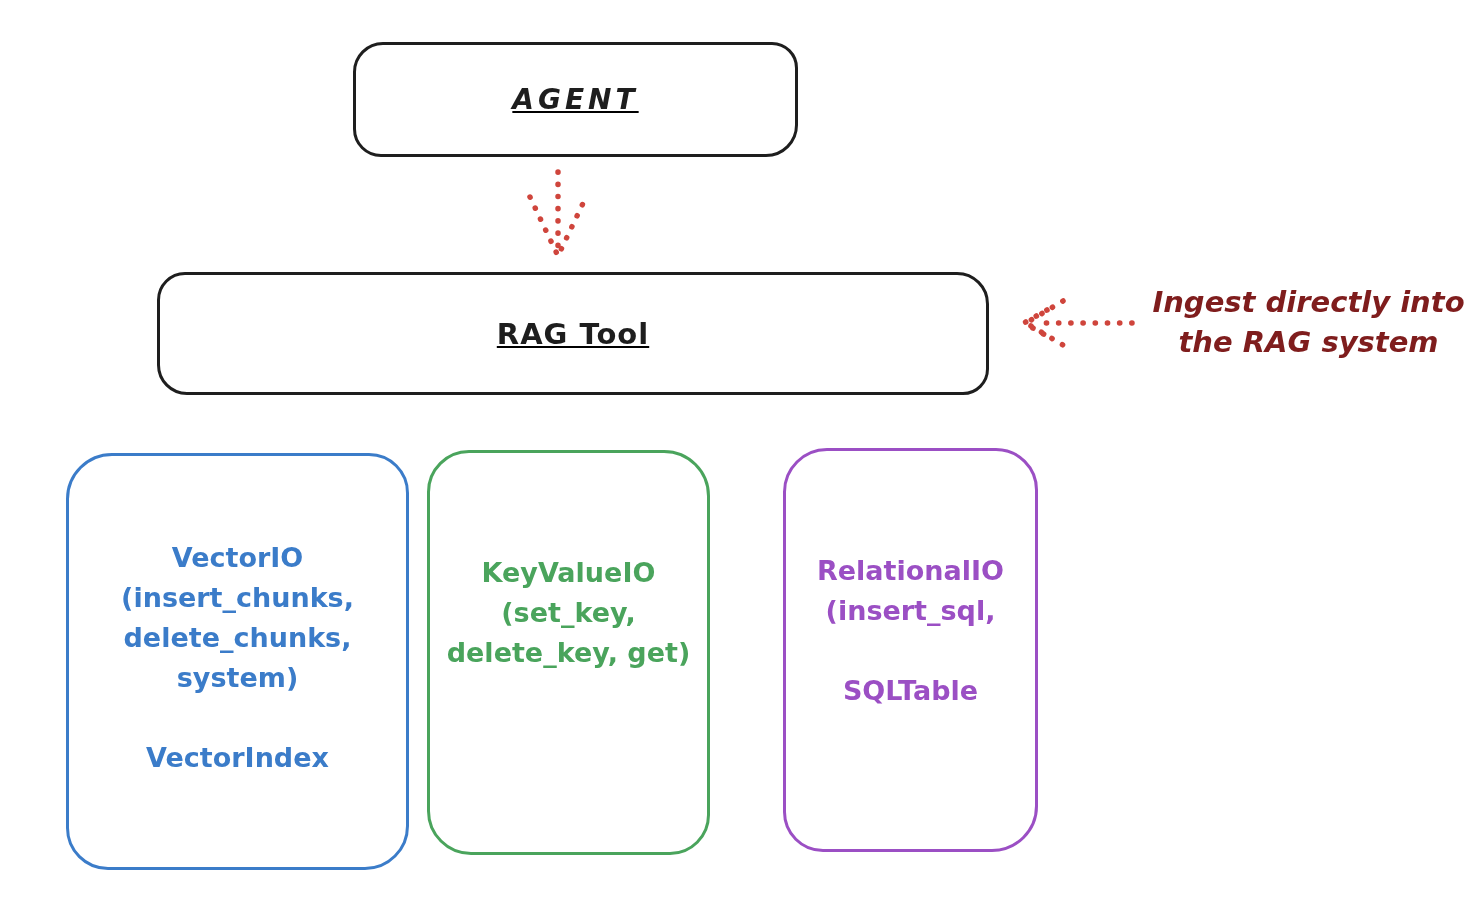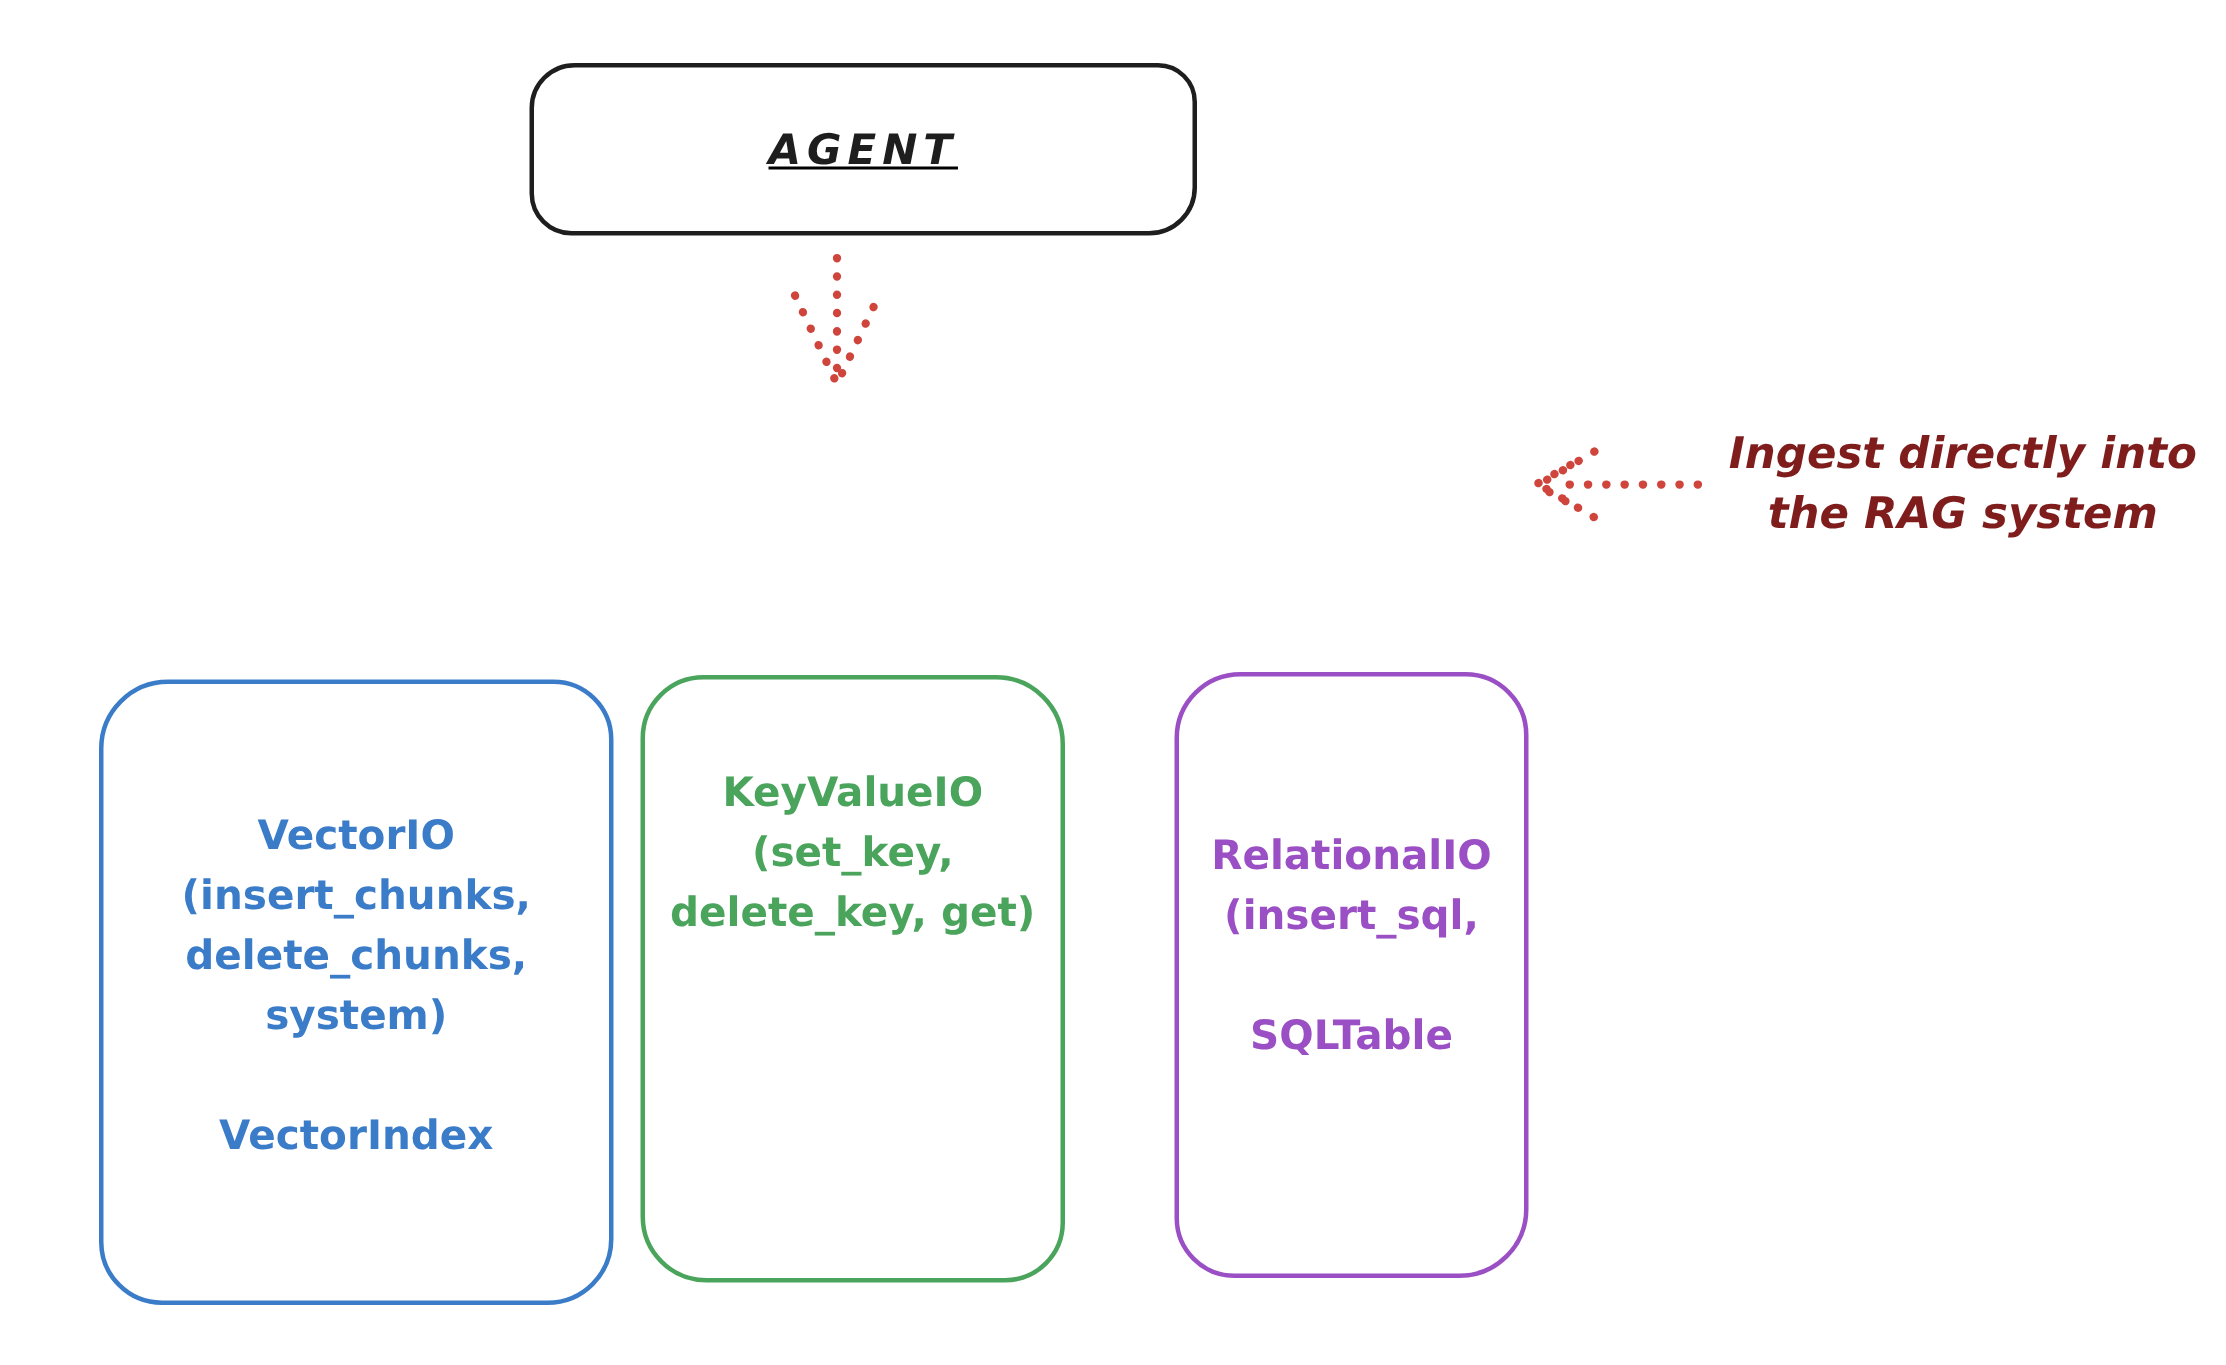--- a/index.html
+++ b/index.html
@@ -45,29 +45,29 @@
   }
   #vector-box{
     left:66px;top:453px;width:343px;height:417px;
     border-radius:46px 40px 44px 42px;
   }
   #keyvalue-box{
     left:427px;top:450px;width:283px;height:405px;
     border-radius:42px 46px 40px 44px;
   }
   #relational-box{
-    left:783px;top:448px;width:236px;height:404px;
+    left:783px;top:448px;width:255px;height:404px;
     border-radius:44px 42px 46px 40px;
   }
   .store-lines{
     display:flex;flex-direction:column;align-items:center;
     font-size:27px;font-weight:600;line-height:40px;
   }
   #vector-box .store-lines{padding-top:82px;}
-  #keyvalue-box .store-lines{padding-top:56px;justify-content:flex-end;}
+  #keyvalue-box .store-lines{padding-top:100px;justify-content:flex-end;}
   #relational-box .store-lines{padding-top:100px;}
   .bt-line{min-height:40px;white-space:nowrap;}
   #annotation{
     position:absolute;
     left:1133px;top:283px;width:351px;
     text-align:center;
     font-size:29px;font-weight:700;
     line-height:38px;
     font-style:italic;
   }
@@ -85,20 +85,23 @@
 </style>
 </head>
 <body>
 
 <div id="canvas">
 
   <div class="node node-ink" id="agent-box">
     <span class="label">AGENT</span>
   </div>
 
+  <div class="node node-ink" id="rag-box">
+    <span class="label">RAG Tool</span>
+  </div>
 
   <svg id="arrow-layer" viewBox="0 0 1484 910" xmlns="http://www.w3.org/2000/svg">
     <g>
       <path class="dotted" d="M558,172 L558,250" stroke="#cf453c"></path>
       <path class="dotted" d="M530,197 L558,256 L586,197" stroke="#cf453c"></path>
     </g>
     <g>
       <path class="dotted" d="M1132,323 L1046,323" stroke="#cf453c"></path>
       <path class="dotted" d="M1063,301 L1026,323 L1063,345" stroke="#cf453c"></path>
       <path class="dotted" d="M1047,310 L1024,323 L1047,336" stroke="#cf453c"></path>

